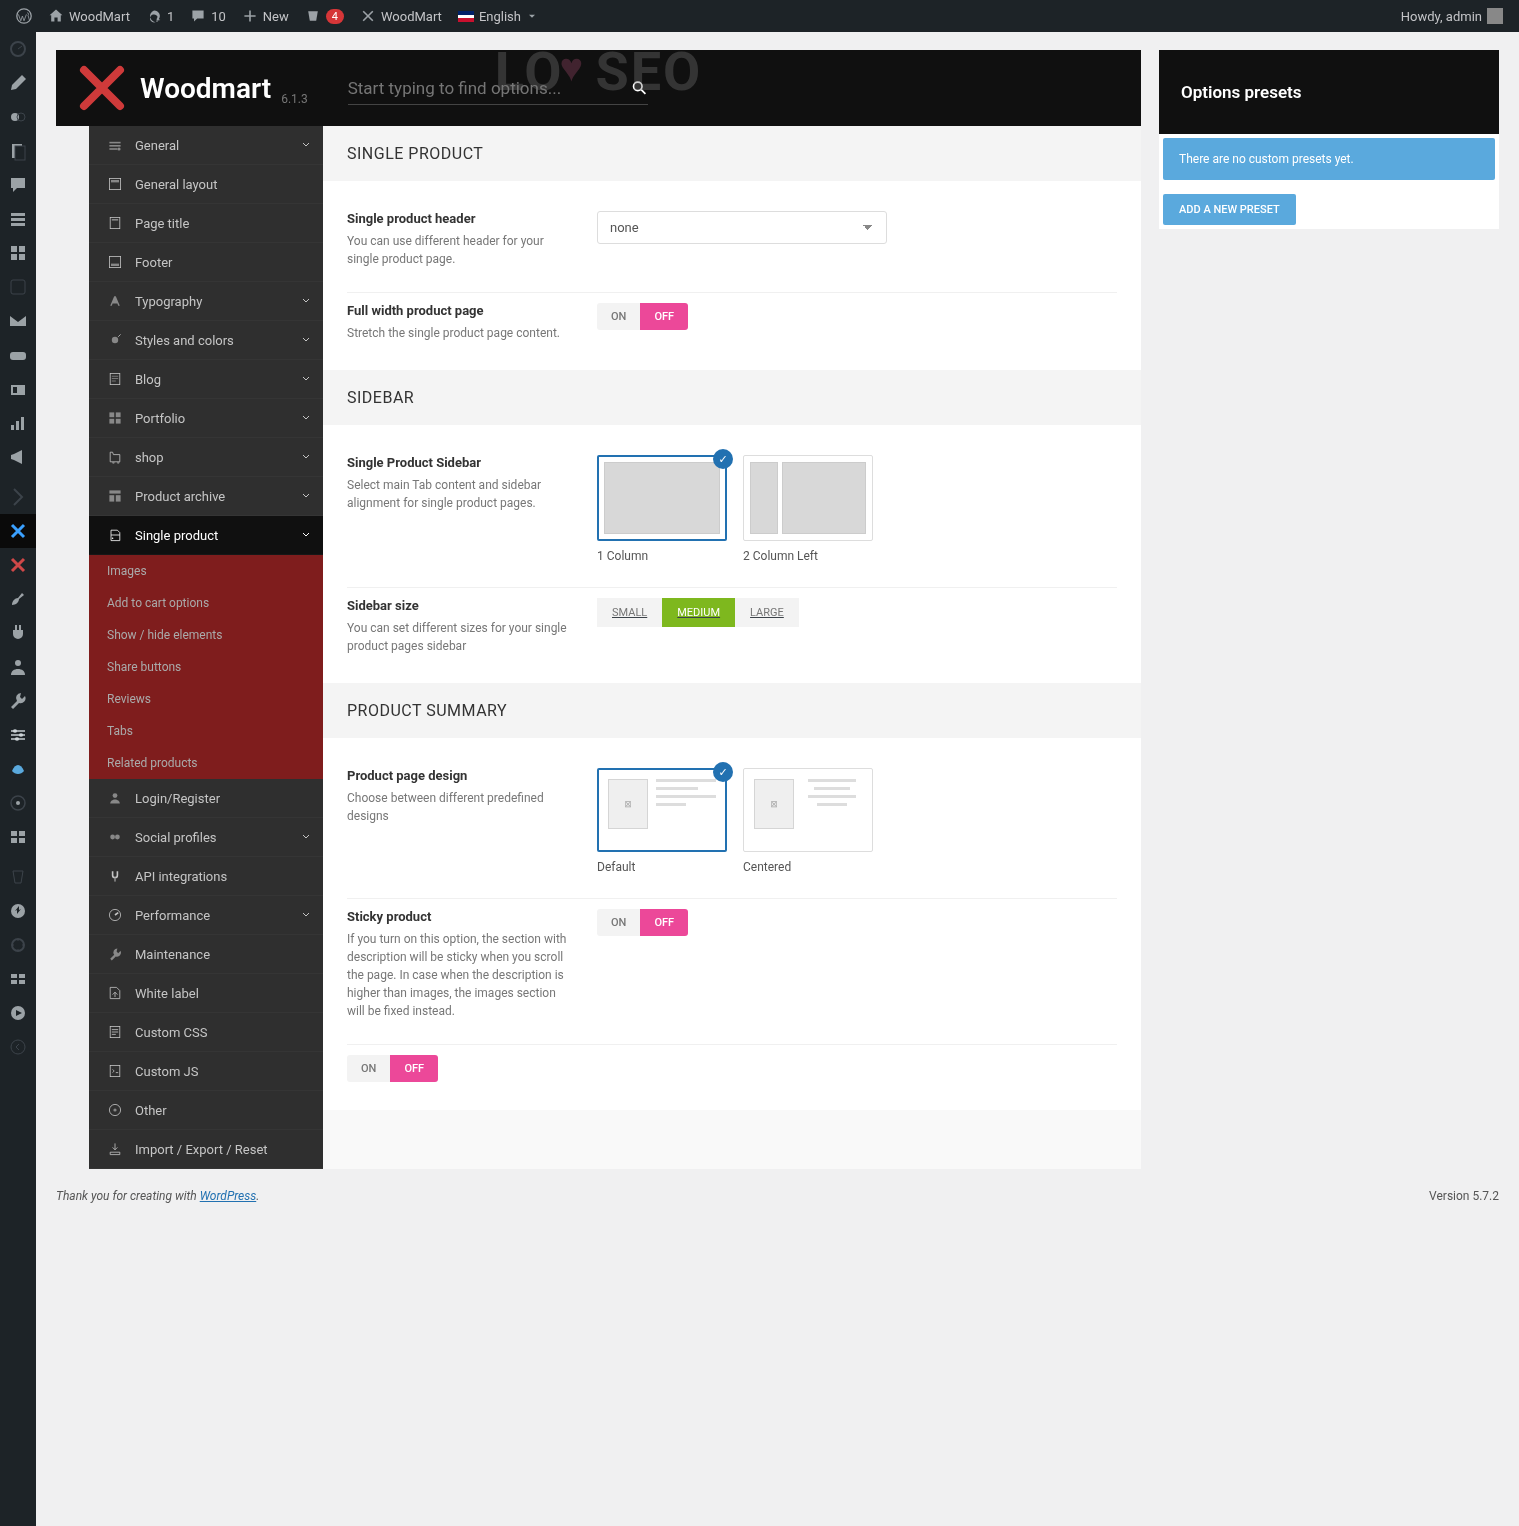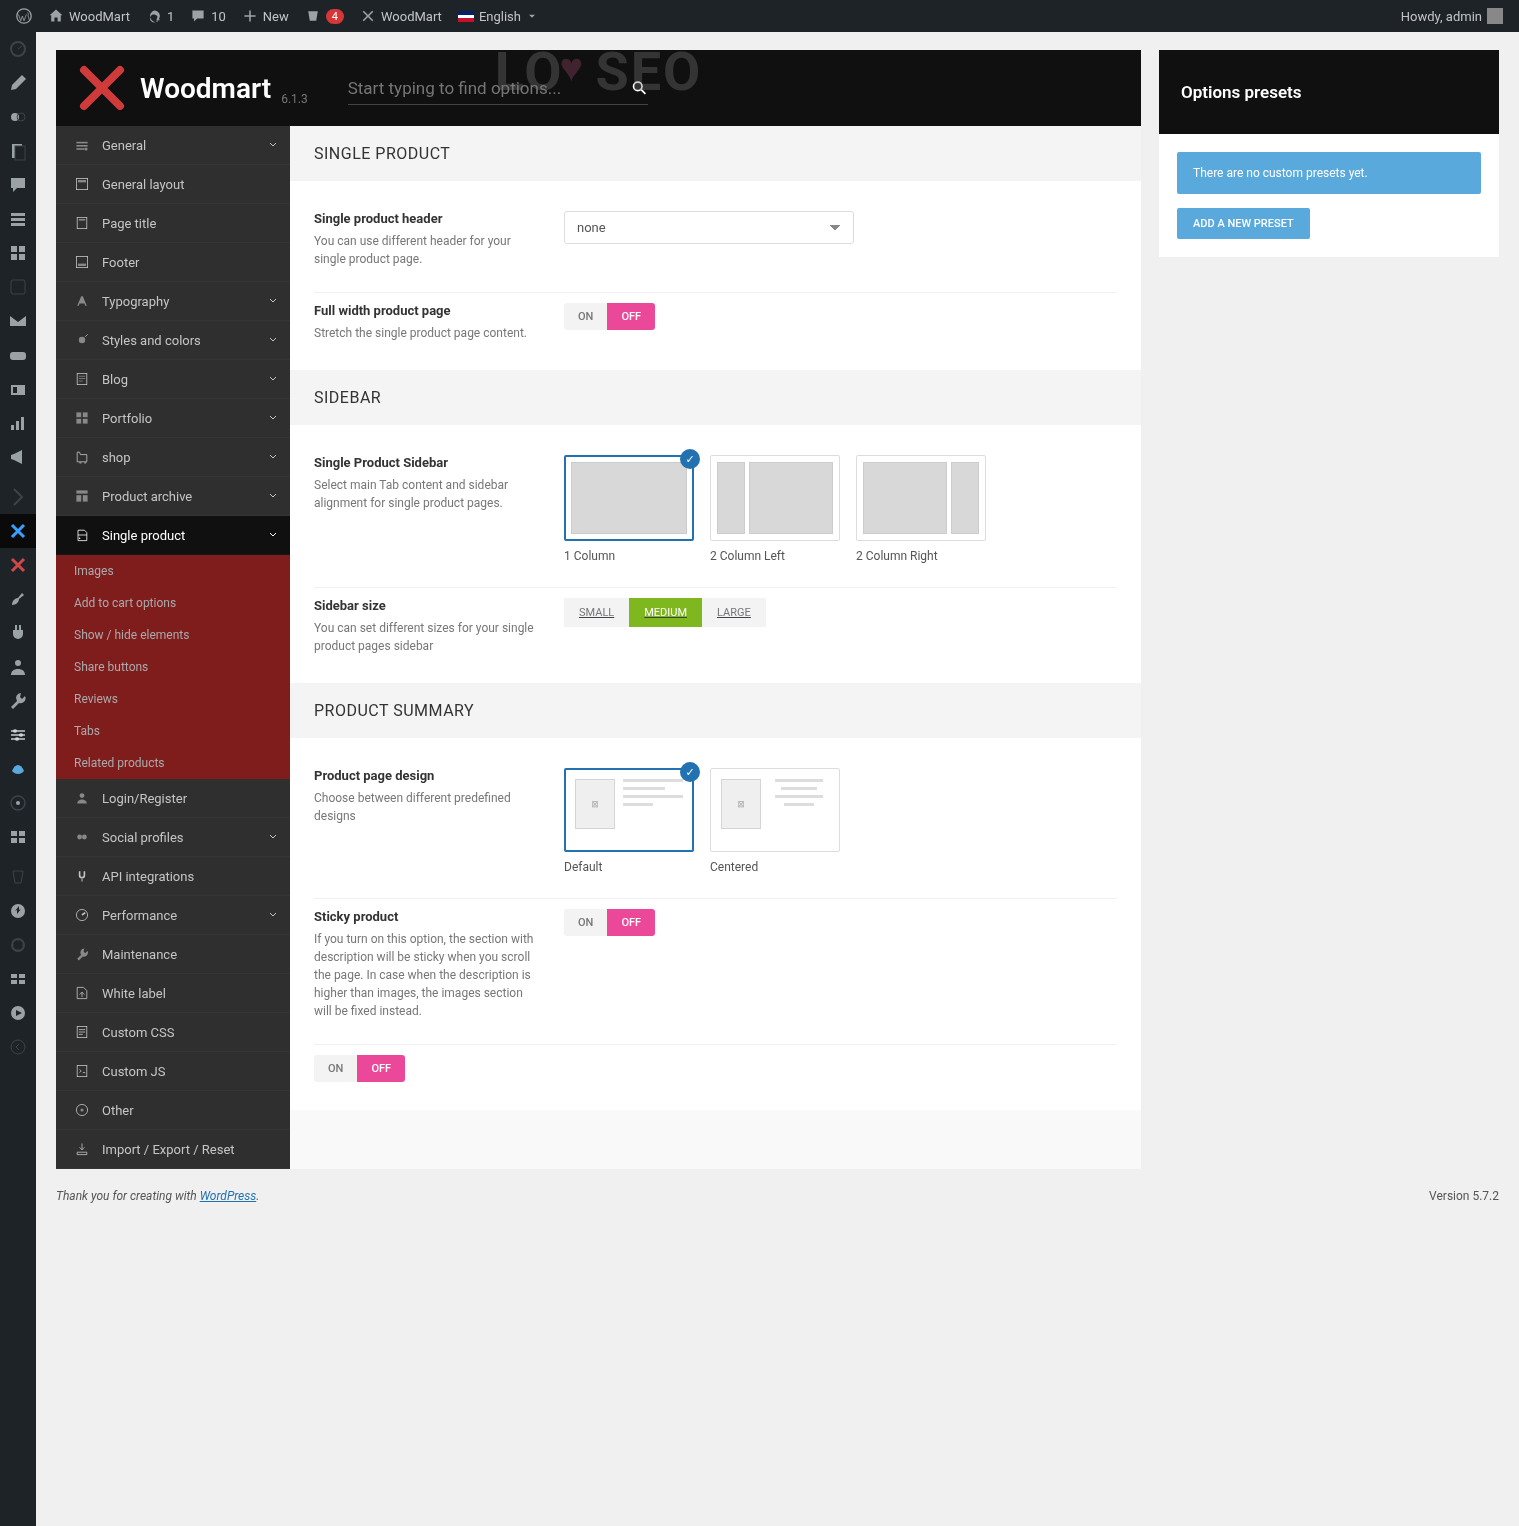--- a/index.html
+++ b/index.html
@@ -34,21 +34,21 @@
 .theme-header .ver { color:#777; font-size:12px; align-self:flex-end; padding-bottom:6px;}
 .theme-header .search { flex:0 0 300px; margin-left:40px; border-bottom:1px solid #444; display:flex; align-items:center; padding:6px 0;}
 .theme-header .search input { background:transparent; border:none; color:#888; font-size:17px; width:100%; outline:none;}
 .theme-header .search svg { width:18px; height:18px; fill:#666;}
 
 
 .watermark { position:absolute; left:50%; transform:translateX(-50%); top:-10px; font-size:54px; font-weight:700; color:rgba(120,120,120,0.35); letter-spacing:2px; pointer-events:none; display:flex; align-items:center;}
 .watermark .heart { width:40px; height:40px; margin:0 -4px; position:relative;}
 .watermark .heart::before { content:"♥"; color:rgba(180,80,120,0.3); font-size:40px; position:absolute; top:-8px;}
 
-.options-body { display:flex; background:#fff;}
+.options-body { display:flex; background:#fff;margin-left:33px;}
 .opt-sidebar { width:234px; background:#2f2f2f; color:#c5c5c5; flex-shrink:0; }
 .opt-sidebar .cat { display:flex; align-items:center; padding:11px 18px; gap:12px; cursor:pointer; font-size:13px; border-bottom:1px solid rgba(255,255,255,0.03); position:relative;}
 .opt-sidebar .cat svg { width:16px; height:16px; fill:#888; flex-shrink:0;}
 .opt-sidebar .cat .chev { position:absolute; right:12px; }
 .opt-sidebar .cat .chev svg{ width:10px; height:10px; fill:#666;}
 .opt-sidebar .cat.active { background:#101010; color:#fff; }
 .opt-sidebar .cat.active svg { fill:#fff;}
 .opt-sidebar .sub { background:#7f1d1d; }
 .opt-sidebar .sub .sub-item { padding:9px 18px; font-size:12px; color:#aaa; cursor:pointer;}
 
@@ -85,21 +85,21 @@
 .design-opt .thumb { width:130px; height:84px; border:1px solid #ddd; border-radius:2px; padding:10px; display:flex; gap:8px; position:relative;}
 .design-opt.selected .thumb { border:2px solid #2271b1; padding:9px;}
 .design-opt.selected .check { position:absolute; top:-8px; right:-8px; width:20px; height:20px; border-radius:50%; background:#2271b1; color:#fff; display:flex; align-items:center; justify-content:center; font-size:11px;}
 .design-opt .img-ph { width:40px; height:50px; border:1px solid #d5d5d5; background:#efefef; display:flex; align-items:center; justify-content:center; font-size:9px; color:#aaa;}
 .design-opt .lines { flex:1; display:flex; flex-direction:column; gap:5px;}
 .design-opt .line { height:3px; background:#ddd;}
 .design-opt .label { font-size:12px; color:#555; margin-top:8px;}
 
 
 .presets-header { background:#101010; color:#fff; padding:32px 22px; font-size:17px; font-weight:600;}
-.presets-body { background:#fff; padding:18px;}
+.presets-body { background:#fff; padding:4px;}
 .presets-info { background:#5aa9dd; color:#fff; padding:14px 16px; font-size:12px; border-radius:2px; margin-bottom:14px;}
 .presets-btn { display:inline-block; background:#5aa9dd; color:#fff; padding:9px 16px; font-size:11px; font-weight:500; border-radius:2px; cursor:pointer;}
 
 .footer { display:flex; justify-content:space-between; padding:20px 0 8px; font-size:12px; color:#555; font-style:italic;}
 .footer a { color:#2271b1; text-decoration:underline;}
 .footer .ver { font-style:normal;}
 </style>
 </head>
 <body>
 
@@ -611,27 +611,20 @@
                         <div class="check">✓</div>
                       </div>
                     <div class="label">1 Column</div>
                   </div>
                   <div class="img-opt">
                     <div class="thumb">
                         <div class="col" style="width:28px"></div>
                         <div class="col" style="flex:1"></div>
                       </div>
                     <div class="label">2 Column Left</div>
-                  </div>
-                  <div class="img-opt">
-                    <div class="thumb">
-                        <div class="col" style="flex:1"></div>
-                        <div class="col" style="width:28px"></div>
-                      </div>
-                    <div class="label">2 Column Right</div>
                   </div>
                 </div>
               </div>
             </div>
             <div class="field-row">
               <div class="field-left">
                 <div class="f-title">Sidebar size</div>
                 <div class="f-desc">You can set different sizes for your single product pages sidebar</div>
               </div>
               <div class="field-right">

